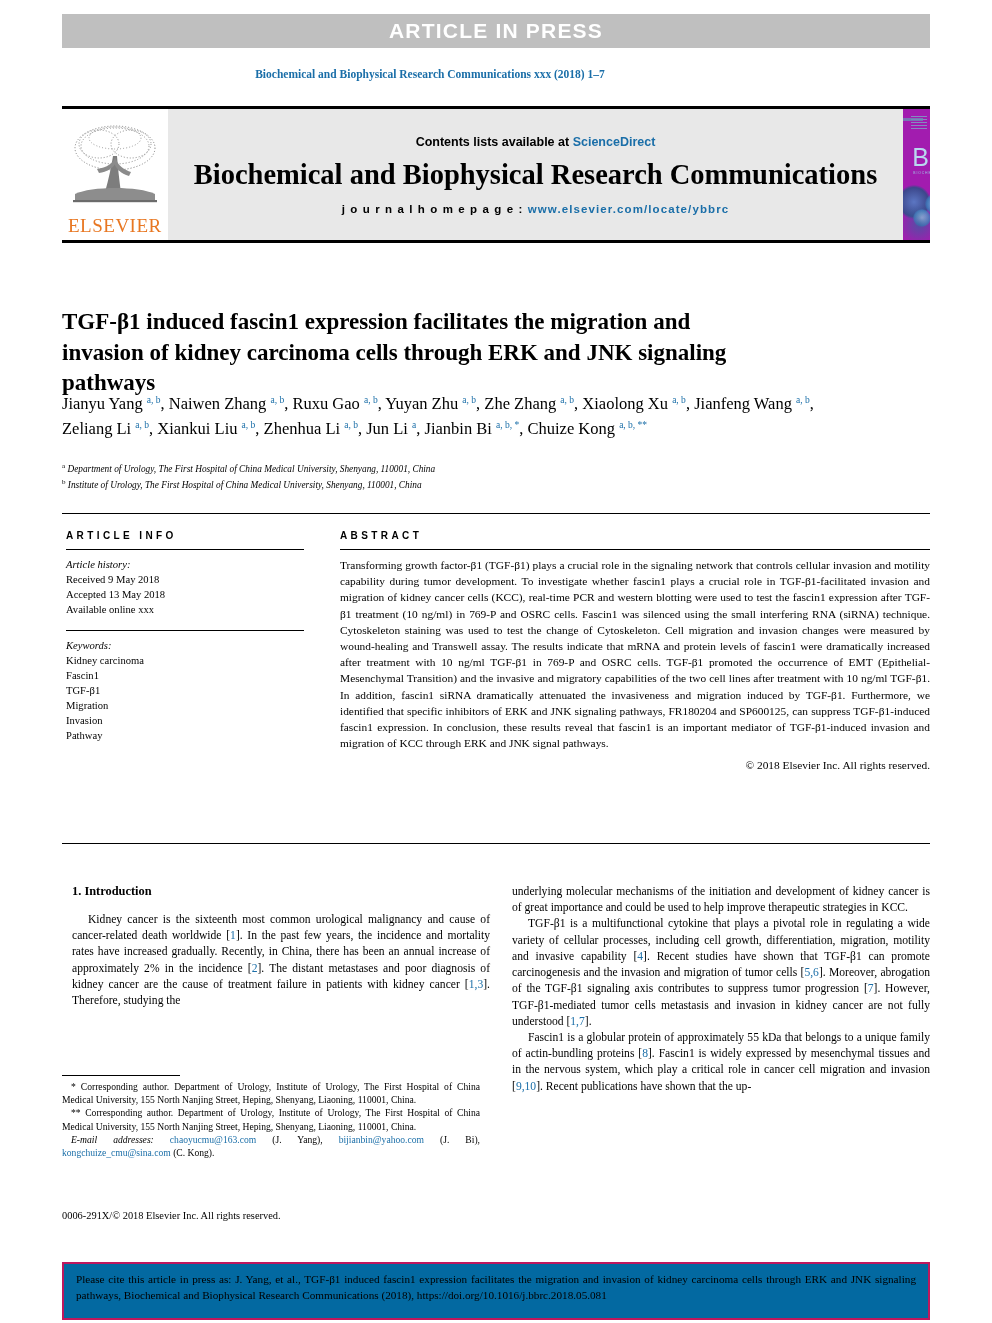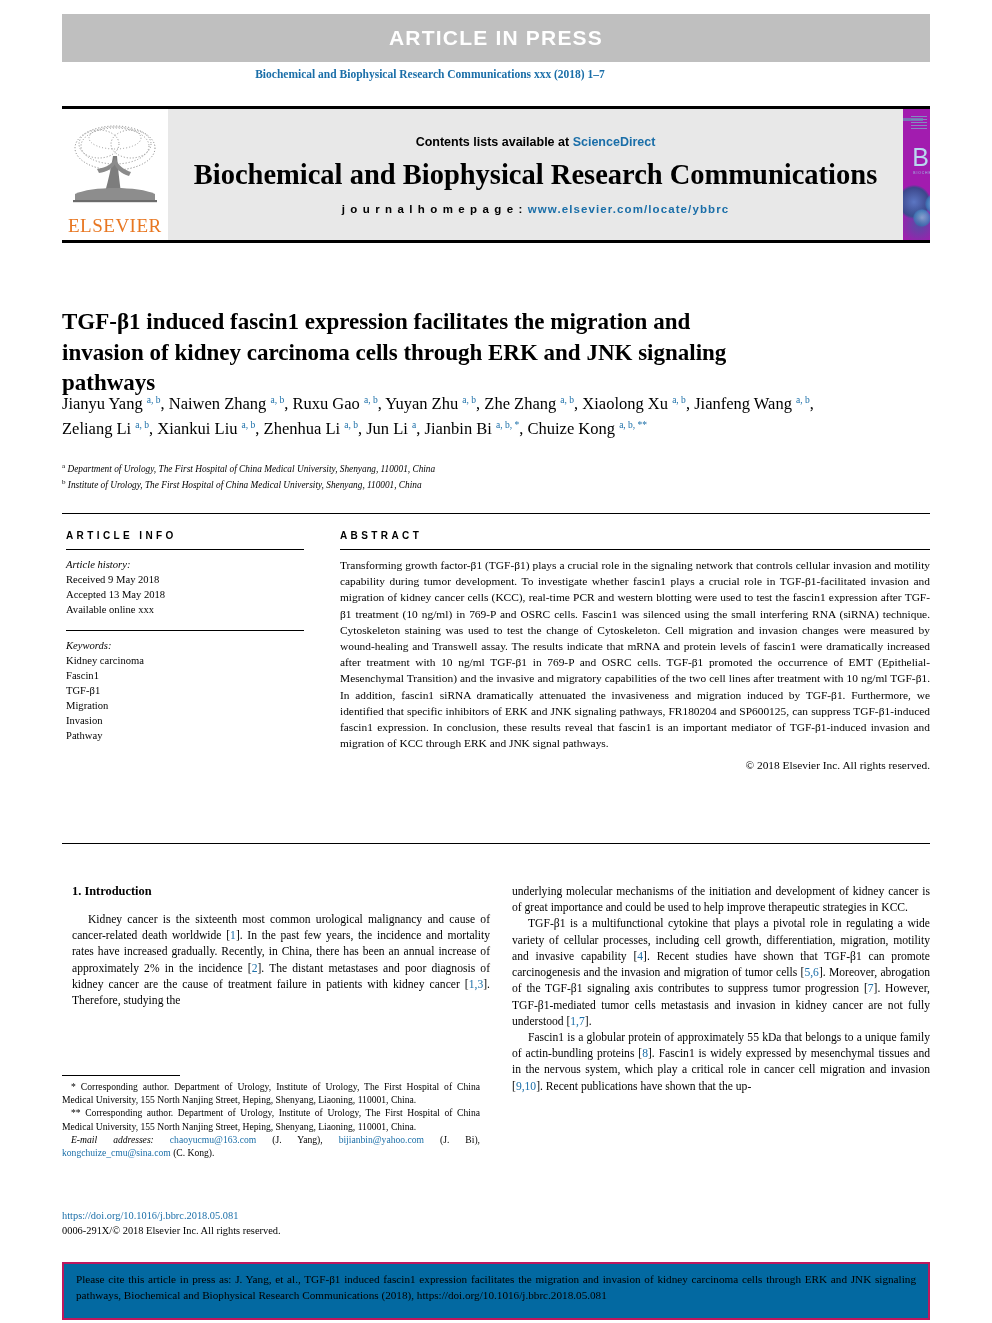--- a/index.html
+++ b/index.html
@@ -12,21 +12,21 @@
     font-family: "Liberation Serif", "DejaVu Serif", serif;
     color: #000;
     position: relative;
     overflow: hidden;
   }
 
   
   .aip-band {
     position: absolute;
     left: 62px; top: 14px;
-    width: 868px; height: 48px;
+    width: 868px; height: 34px;
     background: #bfbfbf;
     display: flex; align-items: center; justify-content: center;
   }
   .aip-band .txt {
     color: #ffffff;
     font-family: "Liberation Sans", "DejaVu Sans", sans-serif;
     font-weight: bold;
     font-size: 21px;
     letter-spacing: 1.2px;
   }
@@ -404,19 +404,18 @@
 </div>
 
 <div class="footnotes">
   <div class="fn-rule"></div>
   <p class="fn"><span>*</span><span> Corresponding author. Department of Urology, Institute of Urology, The First Hospital of China Medical University, 155 North Nanjing Street, Heping, Shenyang, Liaoning, 110001, China.</span></p>
   <p class="fn"><span>**</span><span> Corresponding author. Department of Urology, Institute of Urology, The First Hospital of China Medical University, 155 North Nanjing Street, Heping, Shenyang, Liaoning, 110001, China.</span></p>
   <p class="fn"><em>E-mail addresses:</em> <span class="link">chaoyucmu@163.com</span><span> (J. Yang), </span><span class="link">bijianbin@yahoo.com</span><span> (J. Bi), </span><span class="link">kongchuize_cmu@sina.com</span><span> (C. Kong).</span></p>
 </div>
 
 <div class="doi-block">
-  <div class="link">https://doi.org/10.1016/j.bbrc.2018.05.081</div>
   <div>0006-291X/© 2018 Elsevier Inc. All rights reserved.</div>
 </div>
 
 <div class="cite-box">
   <div class="cite-text">Please cite this article in press as: J. Yang, et al., TGF-β1 induced fascin1 expression facilitates the migration and invasion of kidney carcinoma cells through ERK and JNK signaling pathways, Biochemical and Biophysical Research Communications (2018), https://doi.org/10.1016/j.bbrc.2018.05.081</div>
 </div>
 
 </body></html>

